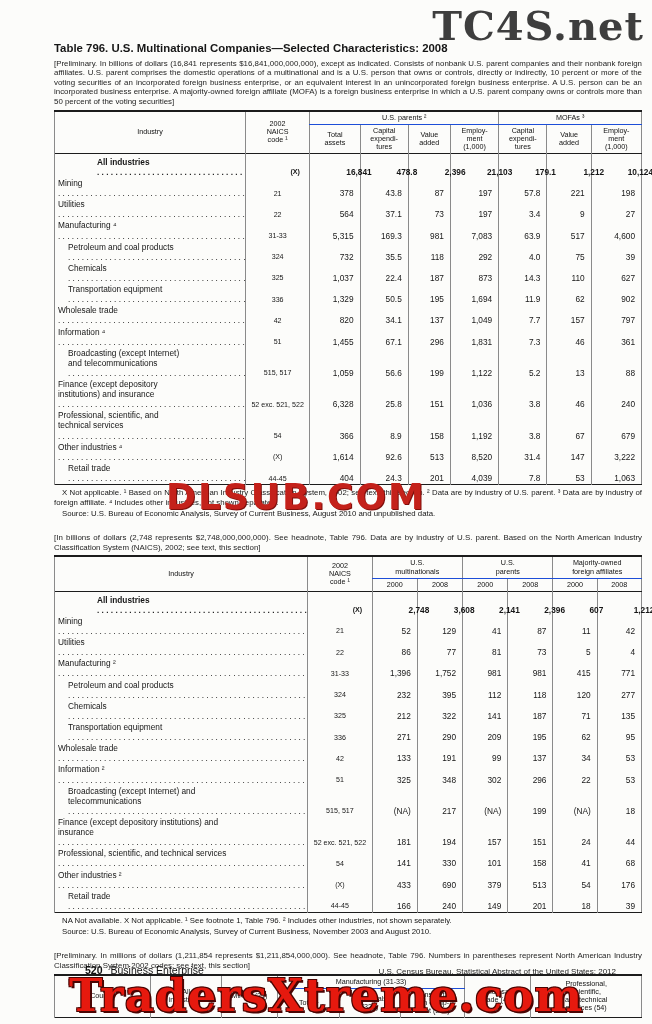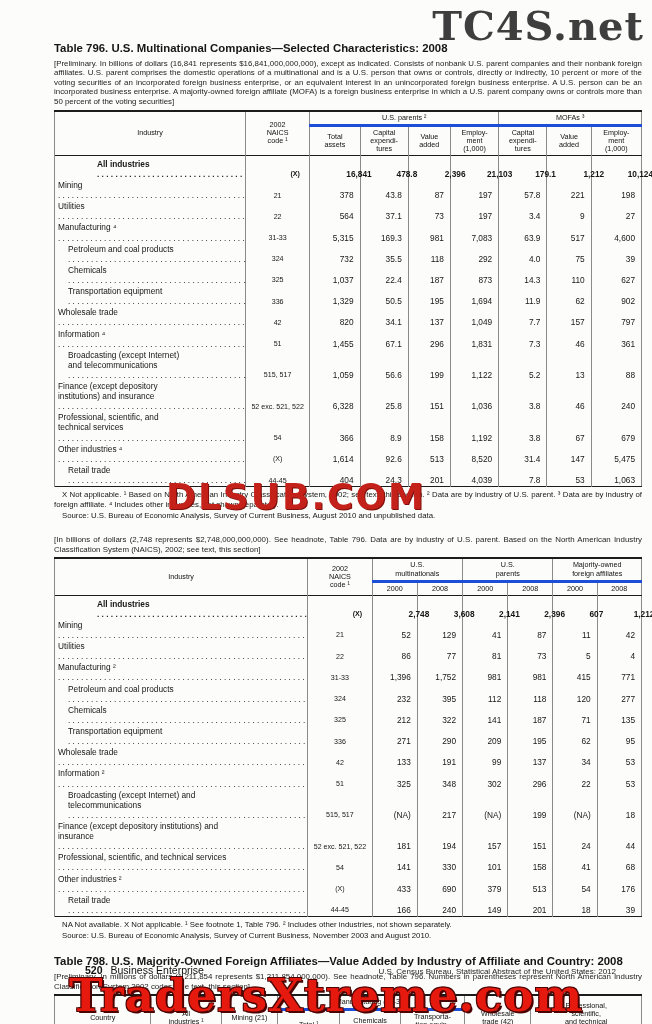--- a/index.html
+++ b/index.html
@@ -8,21 +8,21 @@
   .content{position:absolute;left:54px;top:42px;width:588px;}
   .block{margin-bottom:15px;}
   .tbl-title{font-size:11.4px;font-weight:bold;margin:0 0 3px 0;line-height:1.2;}
   .headnote{font-size:7.9px;line-height:1.21;text-align:justify;margin-bottom:3px;color:#1d1d1d;}
   table{border-collapse:collapse;table-layout:fixed;width:100%;
         border-top:2px solid #1c1c1c;border-bottom:1.5px solid #1c1c1c;
         border-left:1px solid #8a8a8a;border-right:1px solid #8a8a8a;}
   thead{border-bottom:1px solid #1c1c1c;}
   th{font-weight:normal;font-size:7.2px;line-height:1.12;text-align:center;vertical-align:middle;
      white-space:pre-line;padding:2px 1px;border-left:1px solid #8a8a8a;color:#111;}
-  .grp{border-bottom:3px solid #1d4ed8;}
+  .grp{border-bottom:1px solid #1d4ed8;}
   td{font-size:8.3px;line-height:1.22;vertical-align:bottom;border-left:1px solid #8a8a8a;
      padding:0 6px 1px 2px;}
   td.num{text-align:right;white-space:nowrap;}
   td.naics{text-align:center;font-size:7.1px;white-space:nowrap;padding:0 1px 1px;}
   tbody tr:first-of-type td{padding-top:3px;padding-left:36px;}
   .lblcell{padding:0 0 1px 3px;}
   .lbl{overflow:hidden;}
   .t{white-space:pre-line;}
   .d{white-space:nowrap;color:#222;}
   .d::after{content:" . . . . . . . . . . . . . . . . . . . . . . . . . . . . . . . . . . . . . . . . . . . . . . . . . . . . . . . . . . . . . . . . . . . . . .";}
@@ -276,21 +276,21 @@
               <td class="lblcell">
                 <div class="lbl"><span class="t">Other industries ⁴</span><span class="d"></span></div>
               </td>
               <td class="naics">(X)</td>
               <td class="num">1,614</td>
               <td class="num">92.6</td>
               <td class="num">513</td>
               <td class="num">8,520</td>
               <td class="num">31.4</td>
               <td class="num">147</td>
-              <td class="num">5,475</td>
+              <td class="num">3,222</td>
             </tr>
 
             <tr class=" ind1">
               <td class="lblcell">
                 <div class="lbl"><span class="t">Retail trade</span><span class="d"></span></div>
               </td>
               <td class="naics">44-45</td>
               <td class="num">404</td>
               <td class="num">24.3</td>
               <td class="num">201</td>
@@ -525,21 +525,20 @@
               <td class="num">18</td>
               <td class="num">39</td>
             </tr>
           </tbody>
       </table>
       <div class="footnote">NA Not available. X Not applicable. ¹ See footnote 1, Table 796. ² Includes other industries, not shown separately.</div>
       <div class="src"><span>Source: U.S. Bureau of Economic Analysis, </span><span class="ital">Survey of Current Business,</span><span> November 2003 and August 2010.</span></div>
     </div>
 
     <div class="block">
-      <div class="tbl-title">Table 798. U.S. Majority-Owned Foreign Affiliates—Value Added by Industry of Affiliate and Country: 2008</div>
       <div class="headnote">[Preliminary. In millions of dollars (1,211,854 represents $1,211,854,000,000). See headnote, Table 796. Numbers in parentheses represent North American Industry Classification System 2002 codes; see text, this section]</div>
       <table>
         <colgroup>
           <col style="width:96px">
             <col style="width:70px">
             <col style="width:56px">
             <col style="width:62px">
           <col style="width:60px">
             <col style="width:64px">
             <col style="width:66px">

